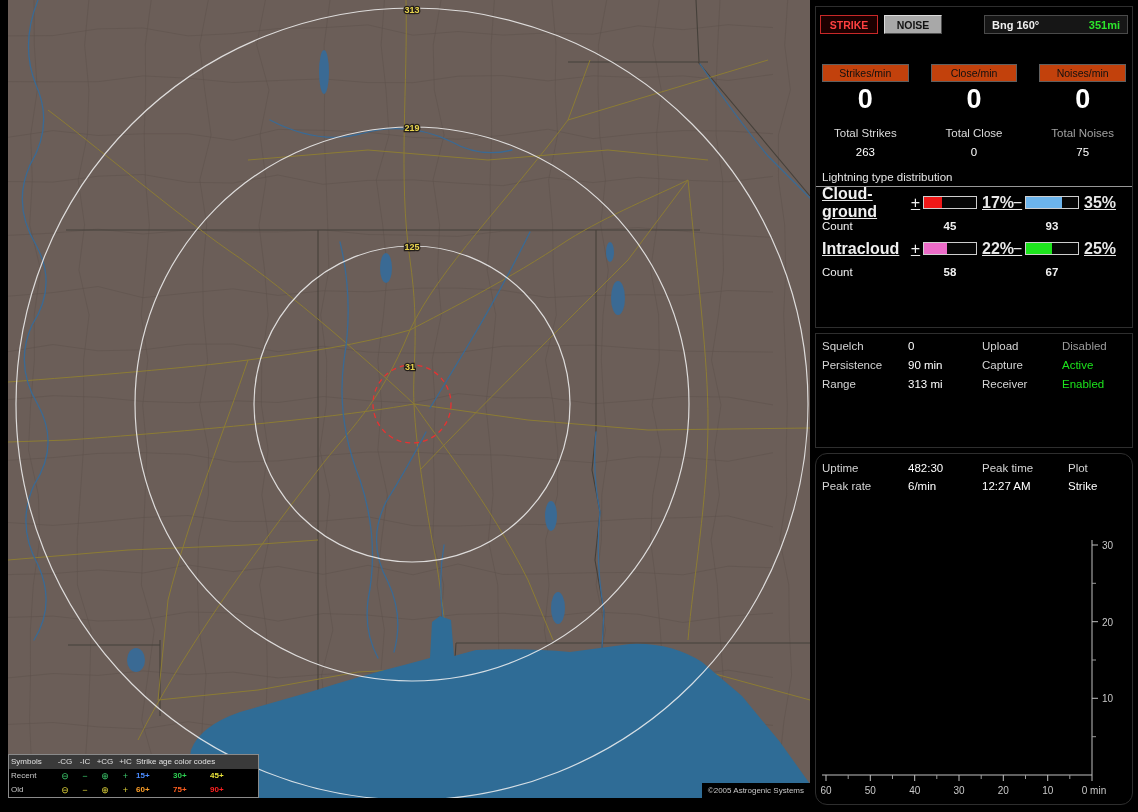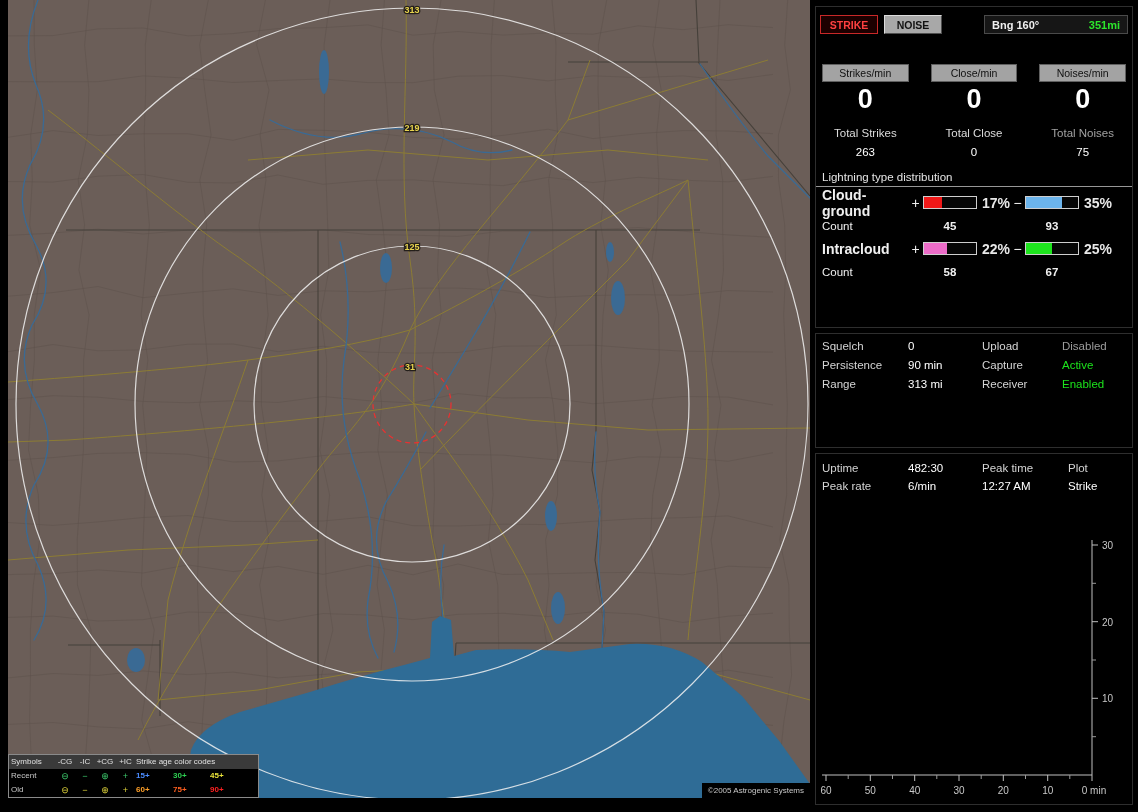--- a/index.html
+++ b/index.html
@@ -22,39 +22,39 @@
   .lg-ic{text-align:center;font-size:9px;}
   .lg-col{text-align:center;}
   .lg-age{font-weight:bold;}
   .copyright{position:absolute;right:0;bottom:0;background:#000;color:#c8c8c8;font-size:8px;padding:3px 6px;}
 
   
   .panel{position:absolute;left:814px;top:0;width:324px;height:812px;color:#e8e8e8;}
   .pbox{position:absolute;left:1px;width:318px;border:1px solid #2e2e2e;background:#000;box-sizing:border-box;}
   .boxA{top:6px;height:322px;}
   .boxB{top:333px;height:115px;}
-  .boxC{top:453px;height:352px;}
+  .boxC{top:453px;height:352px;border-radius:12px;}
 
   .top-row{display:flex;align-items:center;gap:6px;padding:8px 4px 0 4px;}
   .btn{height:19px;font:bold 10.5px "Liberation Sans",sans-serif;cursor:pointer;}
   .btn-strike{width:58px;background:#1c0000;border:1px solid #c82828;color:#ff4040;}
   .btn-noise{width:58px;background:#a8a8a8;color:#111;
      border-top:1px solid #dcdcdc;border-left:1px solid #dcdcdc;border-right:1px solid #4e4e4e;border-bottom:1px solid #4e4e4e;}
   .bng{margin-left:auto;width:128px;height:17px;background:#161616;border:1px solid #4a4a4a;
        display:flex;justify-content:space-between;align-items:center;padding:0 7px;font-size:11px;font-weight:bold;color:#f0f0f0;}
 
   .rates{display:grid;grid-template-columns:repeat(3,1fr);column-gap:22px;padding:30px 6px 0;}
-  .rate-btn{background:#a3a3a3;border:1px solid #606060;color:#101010;font-size:10.5px;text-align:center;padding:2px 0;cursor:pointer;}
+  .rate-btn{background:#c2410c;border:1px solid #606060;color:#101010;font-size:10.5px;text-align:center;padding:2px 0;cursor:pointer;}
   .rate-val{font-size:27px;font-weight:bold;color:#fff;text-align:center;margin-top:3px;line-height:1.1;}
   .total-label{font-size:11.5px;text-align:center;margin-top:12px;}
   .total-val{font-size:11.5px;color:#fff;text-align:center;margin-top:7px;}
 
   .dist-title{font-size:11.5px;color:#e4e4e4;padding:13px 6px 0;}
   .hline{border-top:1px solid #979797;margin:3px 0 4px;}
-  .dist-row{display:flex;align-items:center;height:24px;padding:0 6px;font-size:14px;}
+  .dist-row{display:flex;align-items:center;height:24px;padding:0 6px;font-size:16px;text-decoration:underline;}
   .dist-label{width:88px;font-weight:bold;color:#f0f0f0;}
   .sign{width:11px;text-align:center;color:#f0f0f0;}
   .bar{width:52px;height:11px;border:1px solid #cfcfcf;background:#060606;margin:0 2px;position:relative;display:inline-block;}
   .bar .fill{position:absolute;left:0;top:0;bottom:0;width:0;}
   .pct1{width:30px;font-weight:bold;margin-left:3px;}
   .pct2{width:34px;font-weight:bold;margin-left:3px;}
   .count-row{display:flex;align-items:center;height:22px;padding:0 6px;font-size:11.5px;color:#f0f0f0;}
   .count-label{width:99px;}
   .cnt{width:58px;text-align:center;font-weight:bold;}
   .cnt-gap{width:44px;}

